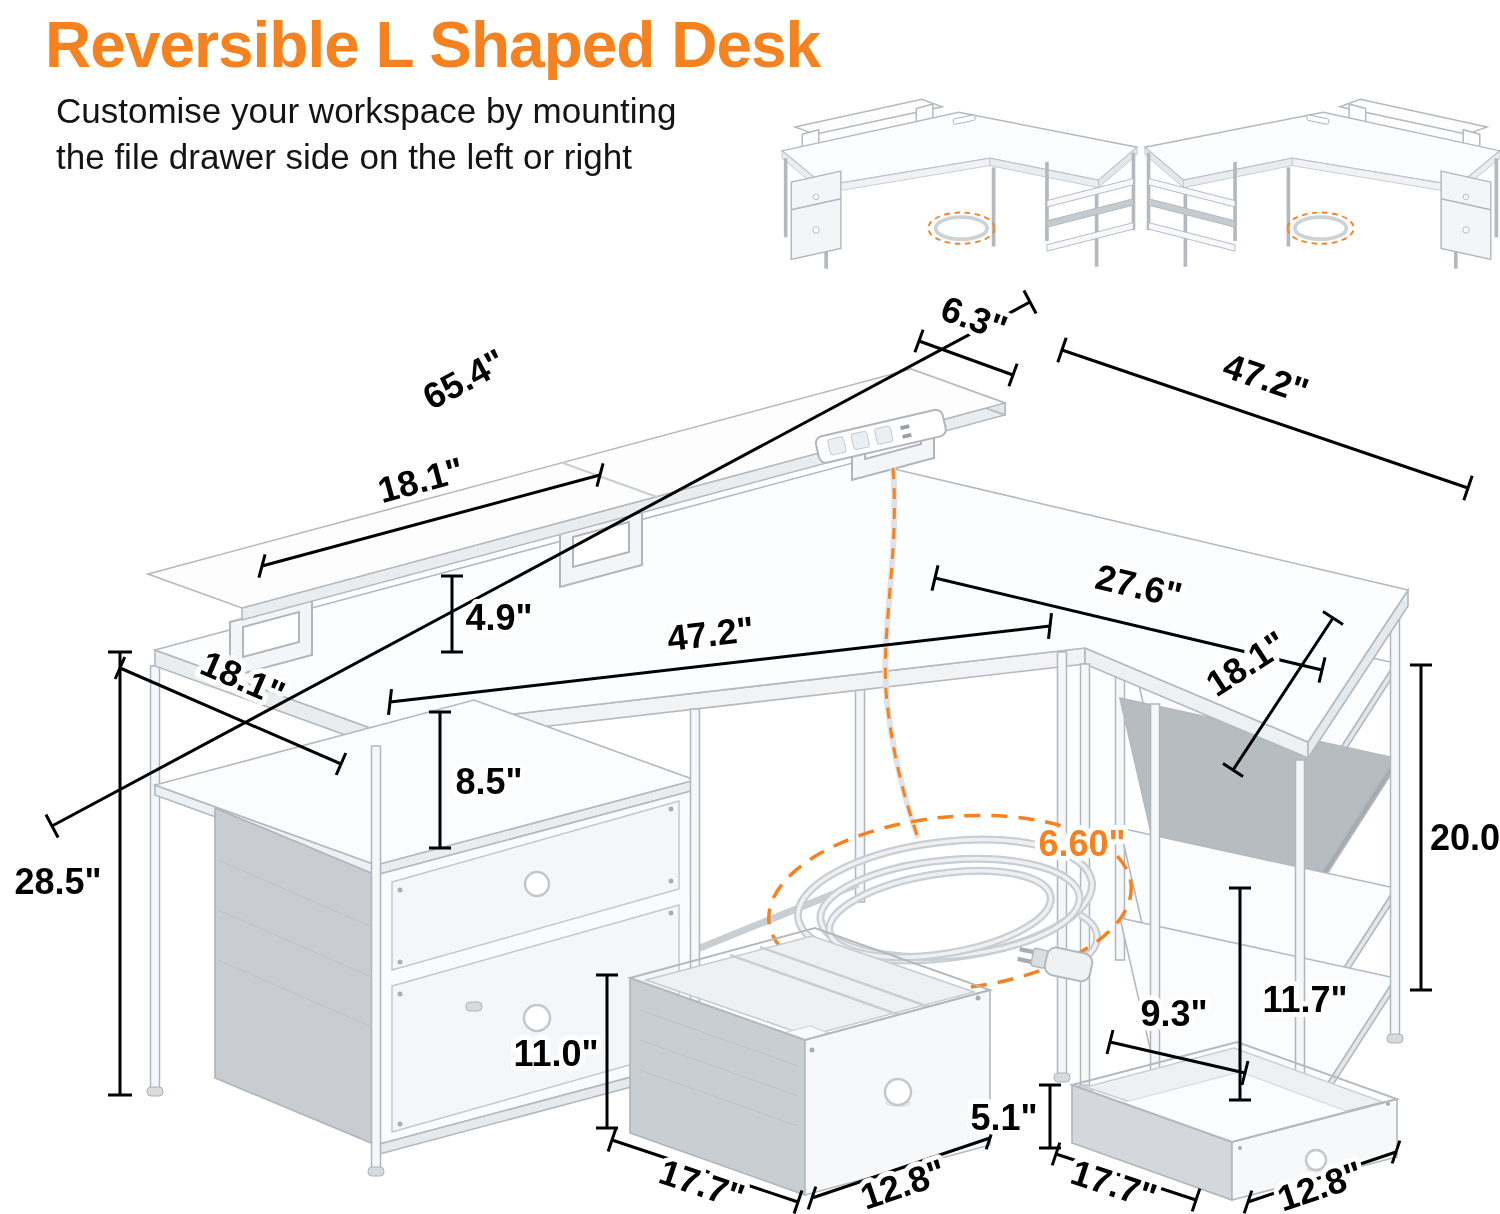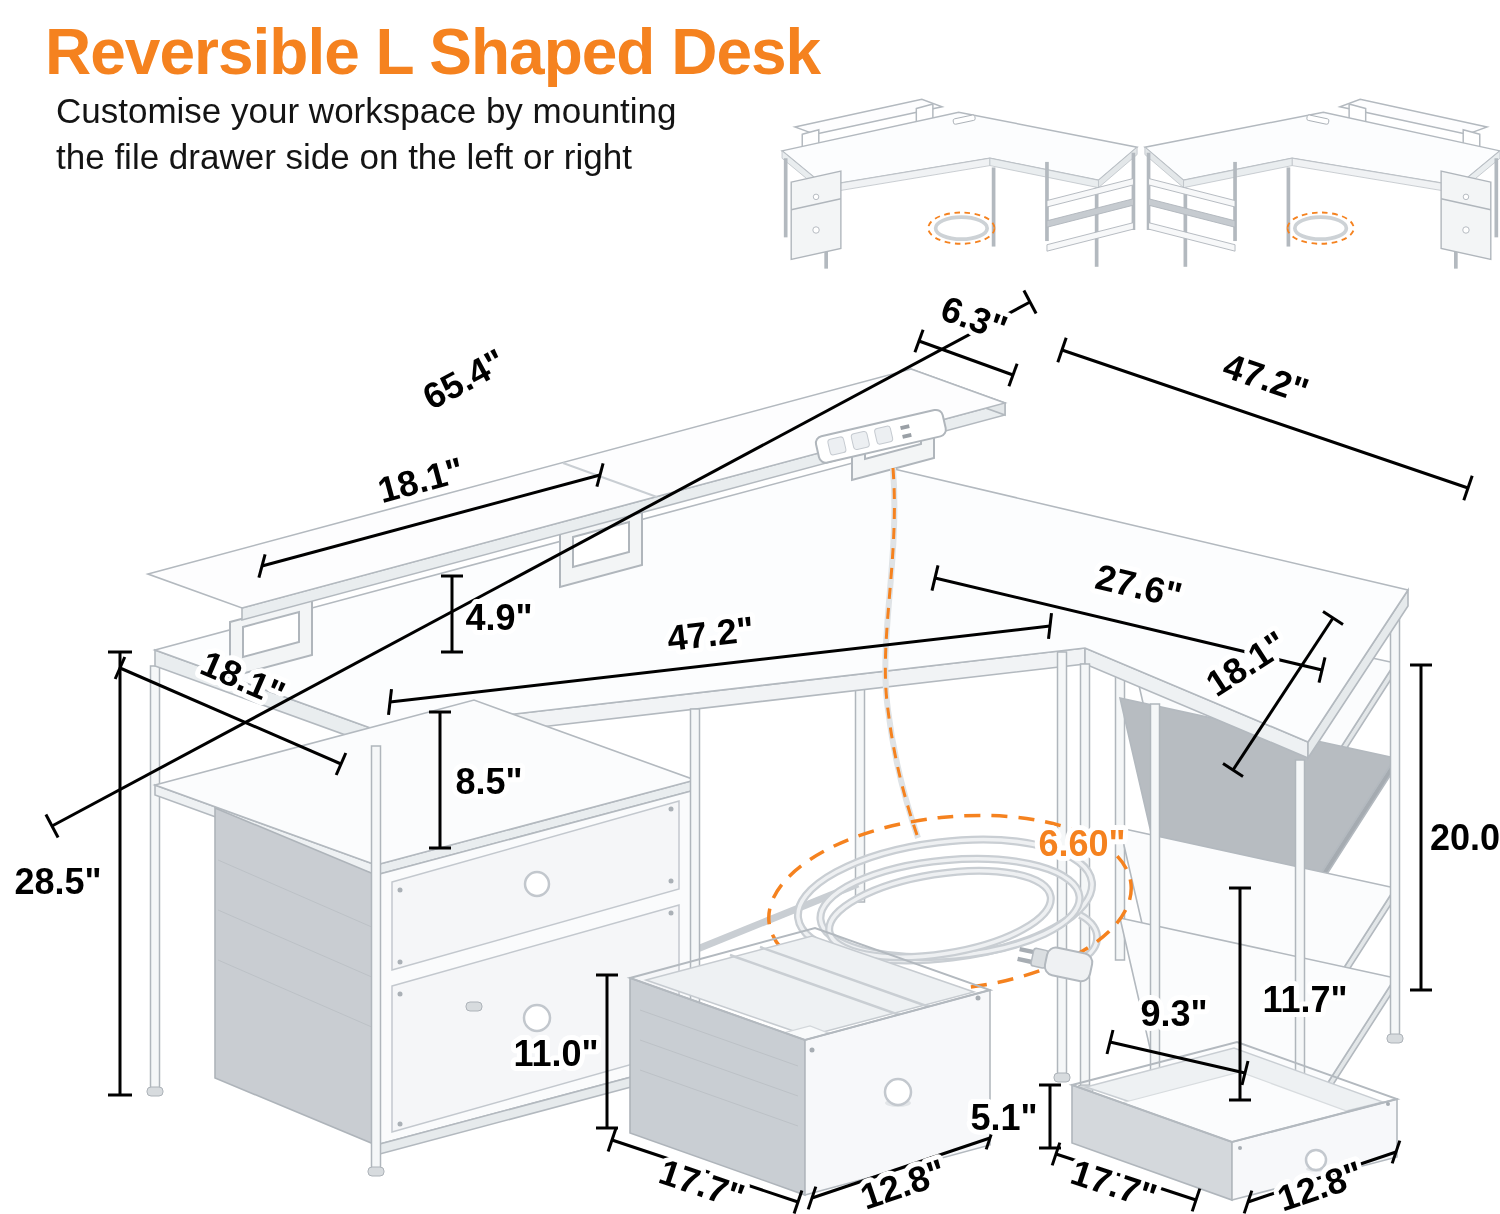--- a/index.html
+++ b/index.html
@@ -1,19 +1,19 @@
 <!DOCTYPE html>
 <html><head>
 <meta charset="utf-8">
 <style>
   html,body{margin:0;padding:0;background:#ffffff;}
   .stage{position:relative;width:1500px;height:1214px;background:#fff;overflow:hidden;
          font-family:"Liberation Sans",sans-serif;}
   .title{position:absolute;left:45px;top:8px;font-size:64px;font-weight:bold;
-         letter-spacing:-1px;color:#F5821F;margin-top:7px;}
+         letter-spacing:-1px;color:#F5821F;}
   .subtitle{position:absolute;left:56px;width:760px;font-size:35px;color:#141414;line-height:46px;}
   .sub1{top:88px;} .sub2{top:134px;}
   svg{position:absolute;left:0;top:0;}
   .dim{font-family:"Liberation Sans",sans-serif;font-weight:bold;font-size:36px;fill:#000;
        paint-order:stroke;stroke:#ffffff;stroke-width:10px;stroke-linejoin:round;}
   .dim-orange{fill:#F5821F;}
   .dline{stroke:#000;stroke-width:3px;fill:none;}
   .furn{stroke:#b3b9bf;stroke-width:1.6px;}
 </style>
 </head>

